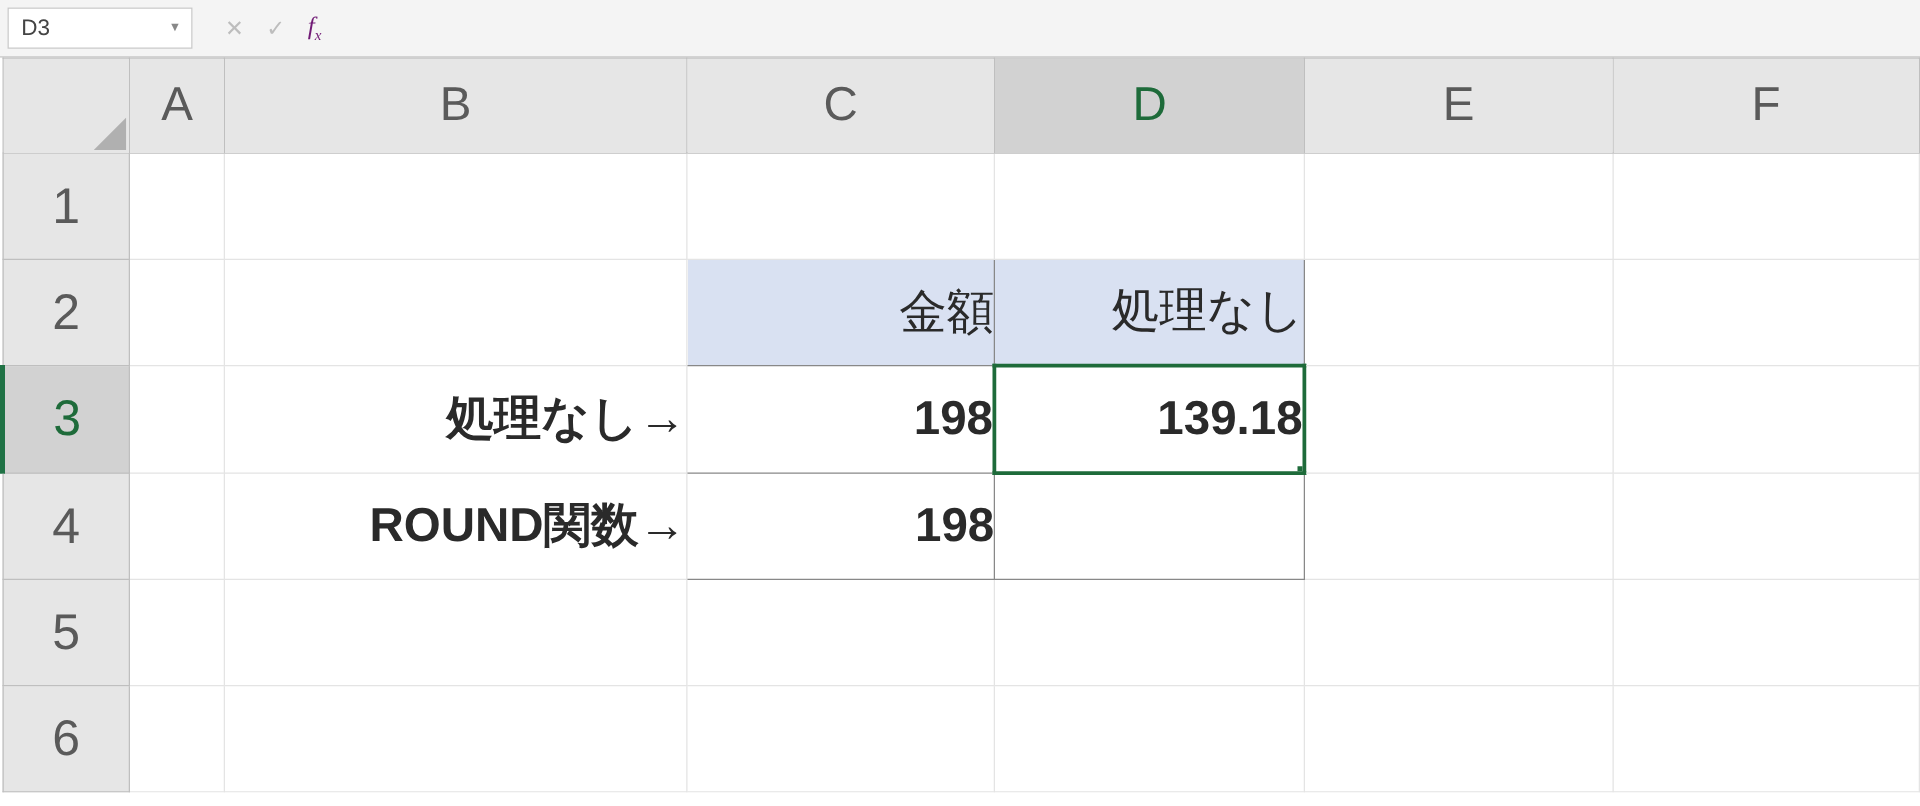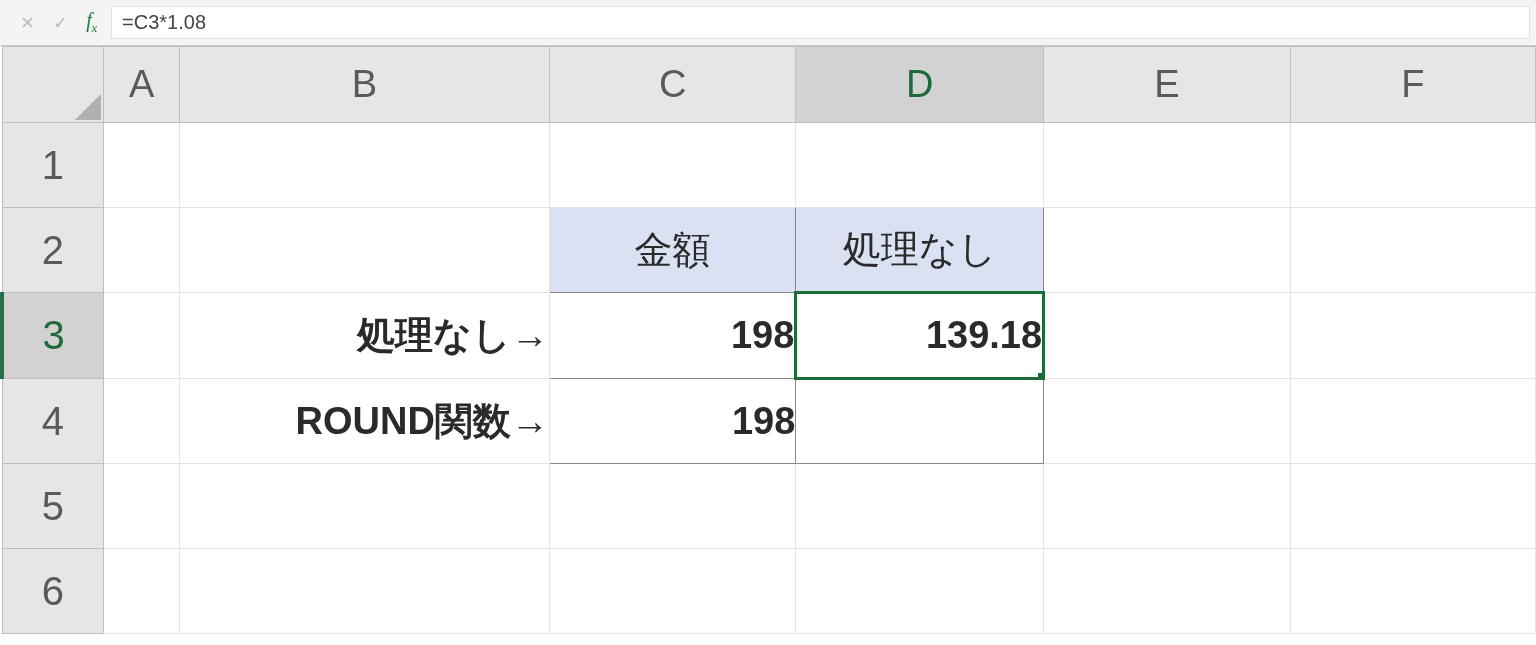--- a/index.html
+++ b/index.html
@@ -3,59 +3,60 @@
 <meta charset="utf-8">
 <style>
   * { box-sizing: border-box; }
   html, body { margin:0; padding:0; font-family: "Yu Gothic", "Meiryo", Arial, sans-serif; background:#fff; width:1536px; }
   
   .formula-bar { height:46px; display:flex; align-items:stretch; border-bottom:1px solid #c8c8c8; background:#f4f4f4; }
   .name-box { width:148px; display:flex; align-items:center; justify-content:space-between; padding:0 8px 0 10px; border:1px solid #c8c8c8; margin:6px 6px 6px 6px; background:#fff; font-size:18px; color:#444; }
   .name-box .chev { color:#888; font-size:10px; }
   .fb-divider { width:6px; }
   .fb-icons { display:flex; align-items:center; gap:18px; padding:0 14px; color:#bdbdbd; font-size:18px; }
-  .fb-icons .fx { font-style:italic; font-family:"Times New Roman",serif; color:#15803d; font-size:20px; }
+  .fb-icons .fx { font-style:italic; font-family:"Times New Roman",serif; color:#701a75; font-size:20px; }
   .fb-icons .fx sub { font-size:12px; }
   .formula-input { flex:1; display:flex; align-items:center; padding:0 10px; font-size:20px; color:#444; background:#fff; margin:6px 6px 6px 0; border:1px solid #e0e0e0; }
   
   .grid { border-collapse:collapse; table-layout:fixed; }
   .grid th, .grid td { padding:0; }
   .col-rowhdr { width:102px; }
   .col-A { width:76px; }
   .col-B { width:370px; }
   .col-C { width:247px; }
   .col-D { width:248px; }
   .col-E { width:247px; }
   .col-F { width:246px; }
   .hdr { background:#e6e6e6; border:1px solid #bfbfbf; height:76px; font-size:38px; color:#5a5a5a; text-align:center; font-weight:400; position:relative; }
   .corner { background:#e6e6e6; border:1px solid #bfbfbf; position:relative; }
   .corner svg { position:absolute; right:2px; bottom:2px; }
   .hdr.sel { background:#d2d2d2; color:#1e6b3a; }
   .rowhdr { background:#e6e6e6; border:1px solid #bfbfbf; height:85px; font-size:40px; color:#5a5a5a; text-align:center; font-weight:400; }
   .rowhdr.sel { background:#d2d2d2; color:#1e6b3a; border-left:4px solid #207245;}
   .cell { border:1px solid #e4e4e4; height:85px; font-size:38px; color:#2a2a2a; padding:0 12px; line-height:83px; white-space:nowrap; overflow:hidden; }
   .txt-r { text-align:right;font-weight:bold; }
-  .txt-c { text-align:center; }
+  .txt-c { text-align:right; }
   .bordered { border:1px solid #888 !important; }
   .fill-head { background:#d9e1f2; }
   .active { position:relative; border:3px solid #1e6b3a !important; }
   .active::after { content:""; position:absolute; right:-5px; bottom:-5px; width:9px; height:9px; background:#1e6b3a; }
 </style>
 </head>
 <body>
 
 <div class="formula-bar">
+  <div class="name-box">
+    <span>D3</span>
+    <span class="chev">▼</span>
+  </div>
   <div class="fb-divider"></div>
   <div class="fb-icons">
     <span>✕</span>
     <span>✓</span>
     <span class="fx"><i>f</i><sub>x</sub></span>
-  </div>
-  <div class="formula-input">
-    <span>=C3*1.08</span>
   </div>
 </div>
 
 <table class="grid">
   <colgroup>
     <col class="col-rowhdr">
       <col class="col-A">
       <col class="col-B">
       <col class="col-C">
       <col class="col-D">

